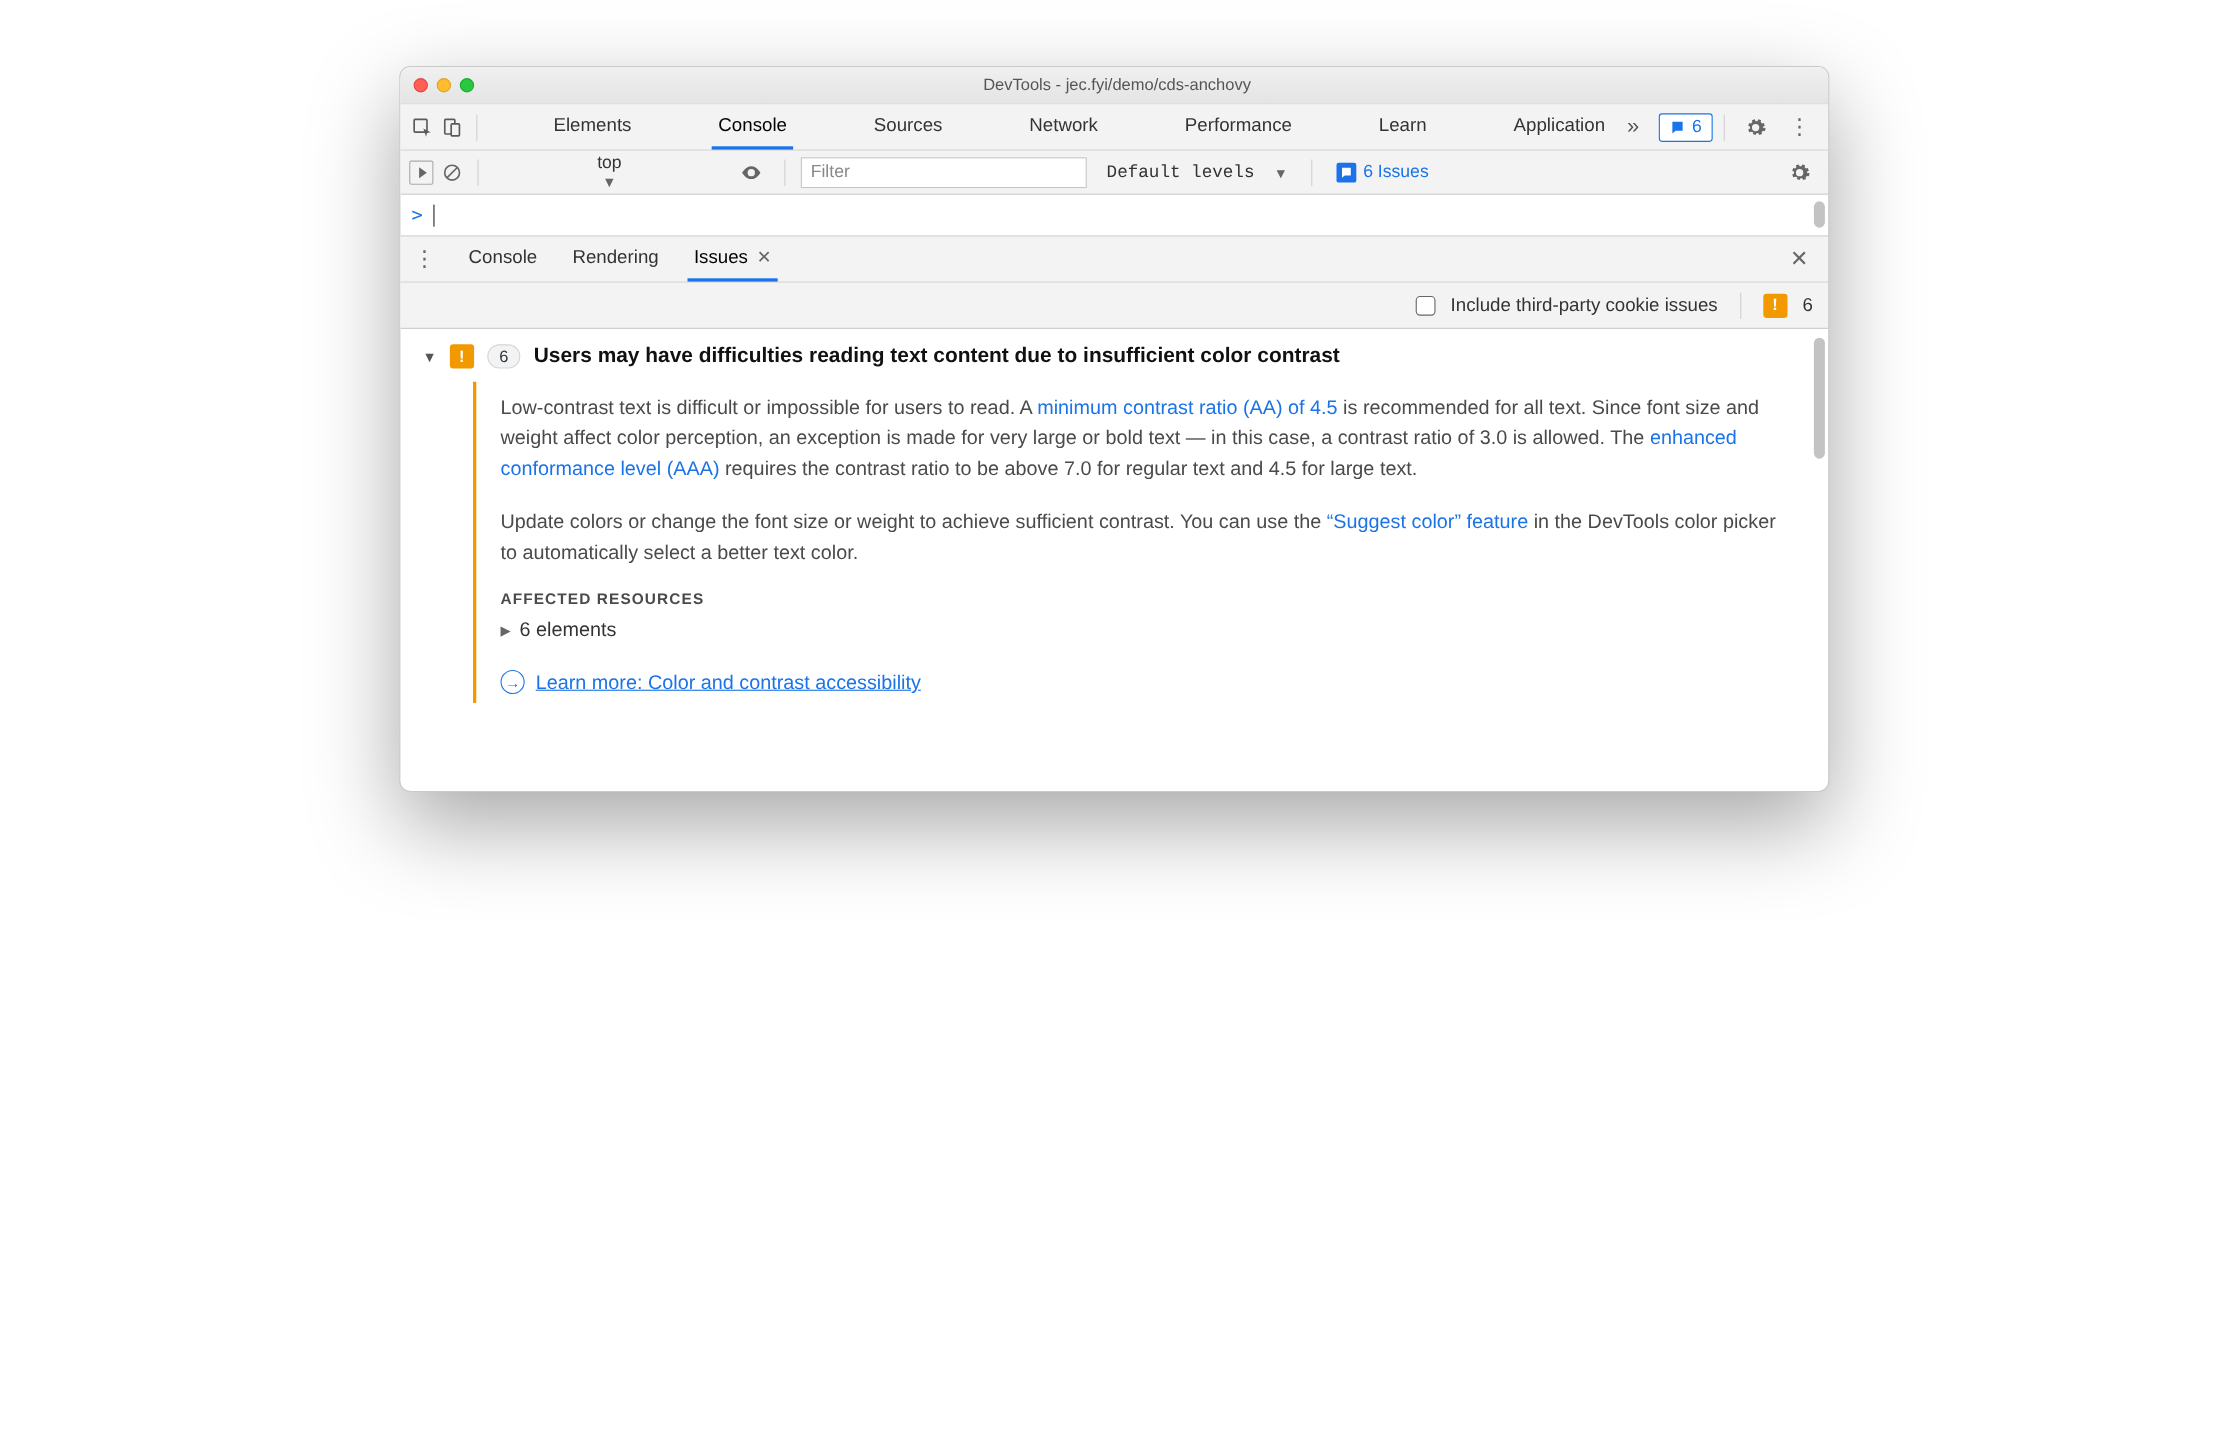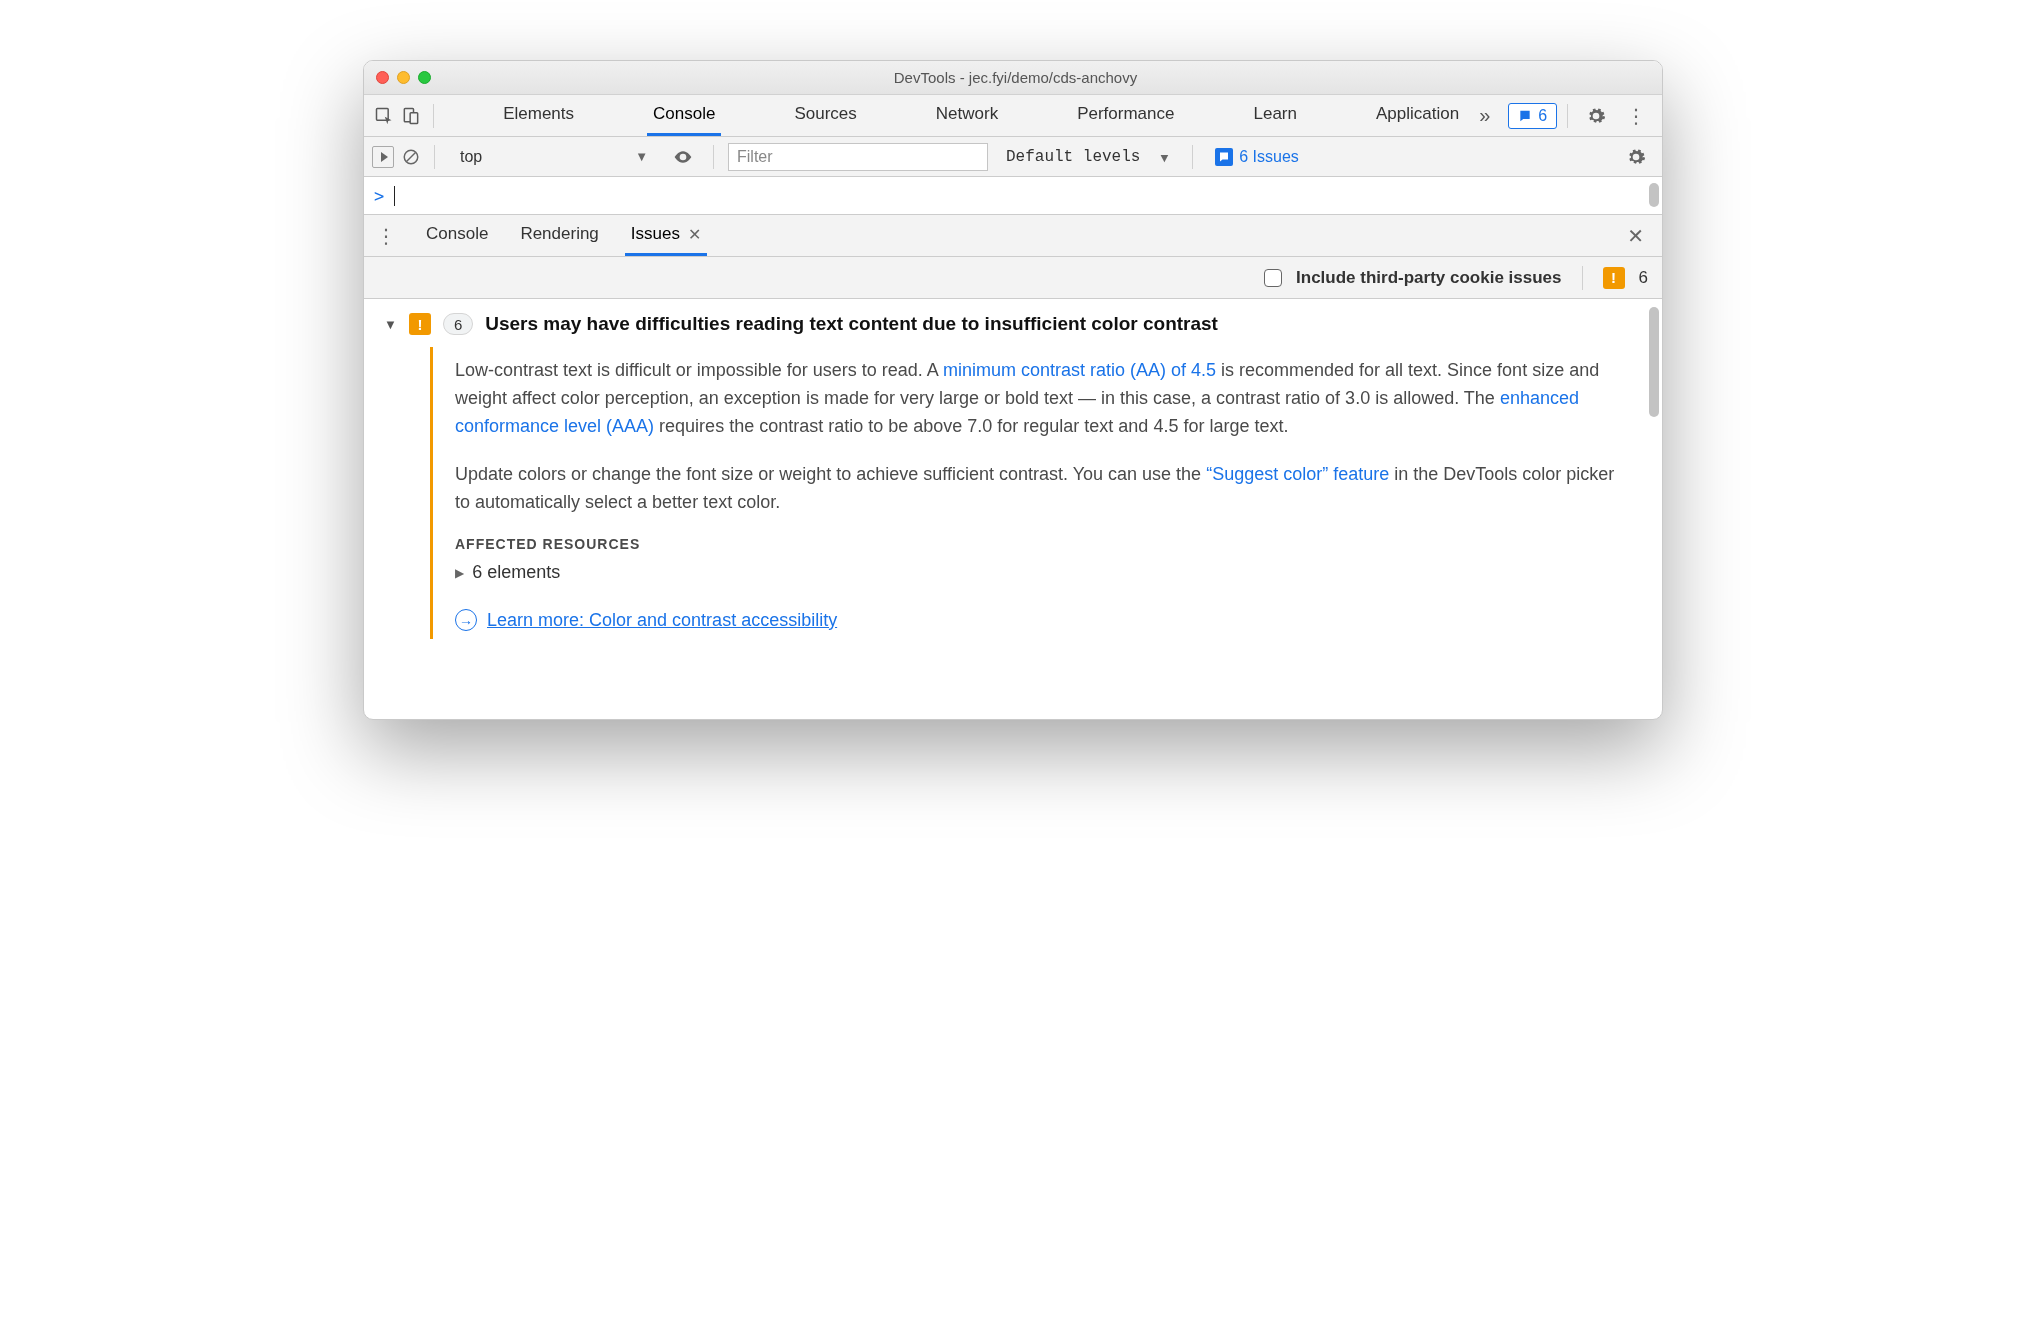--- a/index.html
+++ b/index.html
@@ -73,20 +73,21 @@
     background:#f3f3f3; border-bottom:1px solid #ccc;
     padding:0 8px; gap:8px;
   }
   .play-icon { width:22px; height:22px; border:1px solid #aaa; border-radius:2px; position:relative; display:flex; align-items:center; justify-content:center; }
   .play-icon::after { content:""; border-left:7px solid #666; border-top:5px solid transparent; border-bottom:5px solid transparent; margin-left:2px; }
   .clear-icon svg { width:18px; height:18px; }
   .context-select {
     display:flex; align-items:center; justify-content:space-between;
     border:none; background:#fff0; padding:2px 10px; width:210px; font-size:16px; color:#333;
     border:1px solid transparent;
+    flex-direction:column;
   }
   .context-select .label { flex:1; }
   .context-select .caret { color:#666; font-size:13px; }
   .eye { color:#666; display:flex; align-items:center; padding:0 6px; }
   .filter-input {
     flex:0 0 260px; height:28px; border:1px solid #c5c5c5; background:#fff;
     padding:0 8px; font-size:16px; color:#3b82f6;
   }
   .filter-input::placeholder { color:#888; }
   .levels { display:flex; align-items:flex-end; gap:20px; font-size:16px; color:#333; padding:0 10px;font-family:Liberation Mono, monospace; }
@@ -112,21 +113,21 @@
   .dtab.active { border-bottom-color:#1a73e8; color:#000; font-weight:500; }
   .dtab .x { color:#666; font-size:16px; }
   .close-x { margin-left:auto; padding:0 10px; color:#666; font-size:20px; cursor:pointer; }
 
   
   .issues-toolbar {
     display:flex; align-items:center; justify-content:flex-end; gap:14px;
     height:42px; padding:0 14px; background:#f3f3f3; border-bottom:1px solid #ccc;
   }
   .chk { width:18px;height:18px;border:1.5px solid #666;border-radius:4px;background:#fff; }
-  .lbl-cookie { color:#333; font-size:17px;font-weight:bold; }
+  .lbl-cookie { color:#333; font-size:17px; }
   .warn-badge {
     width:22px;height:22px;border-radius:3px;background:#f29900;display:flex;align-items:center;justify-content:center;color:#fff;font-weight:bold;font-size:15px;
   }
   .count6 { color:#333; font-size:17px; }
 
   
   .issues-body { position:relative; padding:14px 20px 22px 20px; min-height:420px; }
   .body-scroll { position:absolute; right:3px; top:8px; width:10px; height:110px; background:#c3c3c3; border-radius:5px; }
 
   .issue-header { display:flex; align-items:center; gap:12px; }

